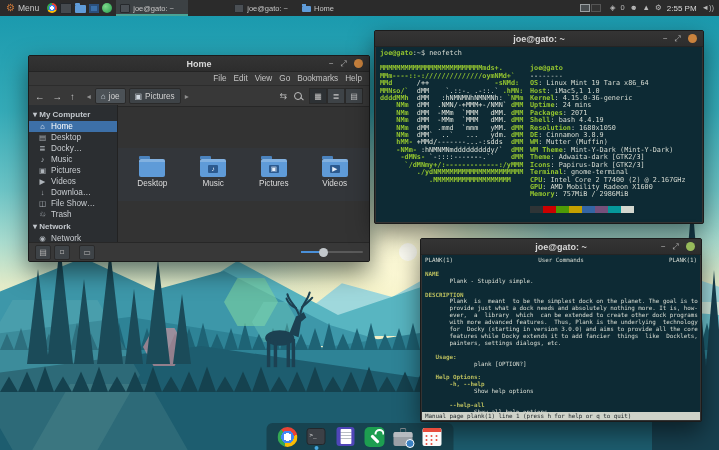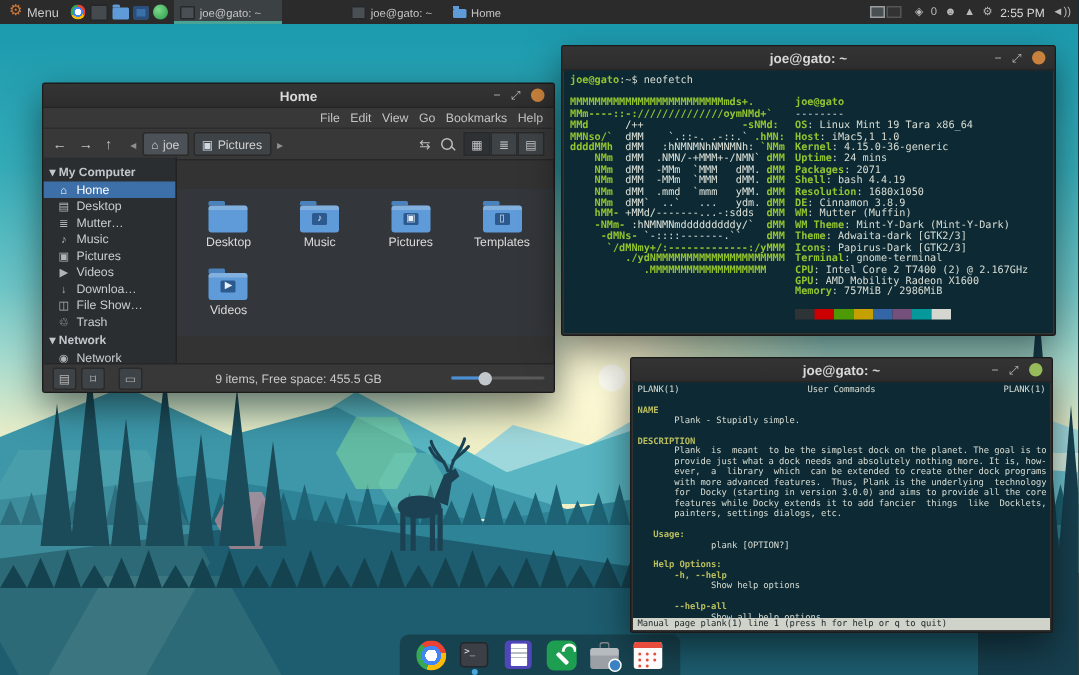--- a/index.html
+++ b/index.html
@@ -321,21 +321,21 @@
           <div class="side-item selected">
             <span class="si">⌂</span>
             <span>Home</span>
           </div>
           <div class="side-item">
             <span class="si">▤</span>
             <span>Desktop</span>
           </div>
           <div class="side-item">
             <span class="si">≣</span>
-            <span>Mutter…</span>
+            <span>Docky…</span>
           </div>
           <div class="side-item">
             <span class="si">♪</span>
             <span>Music</span>
           </div>
           <div class="side-item">
             <span class="si">▣</span>
             <span>Pictures</span>
           </div>
           <div class="side-item">
@@ -372,37 +372,30 @@
             <div class="flabel">Music</div>
           </div>
           <div class="fitem">
             <div class="folder">
               <span class="emblem">▣</span>
             </div>
             <div class="flabel">Pictures</div>
           </div>
           <div class="fitem">
             <div class="folder">
-              <span class="emblem">▯</span>
-            </div>
-            <div class="flabel">Templates</div>
-          </div>
-          <div class="fitem">
-            <div class="folder">
               <span class="emblem">▶</span>
             </div>
             <div class="flabel">Videos</div>
           </div>
         </div>
     </div>
     <div class="statusbar">
       <span class="sb-btn">▤</span>
       <span class="sb-btn">⌑</span>
       <span class="sb-btn" style="margin-left:6px;">▭</span>
-      <span class="sb-text">9 items, Free space: 455.5 GB</span>
       <span class="zoomer">
         <span class="z-track">
             <span class="z-fill"></span>
             <span class="z-knob"></span>
           </span>
       </span>
     </div>
   </div>
 
   <div class="window terminal term1">

